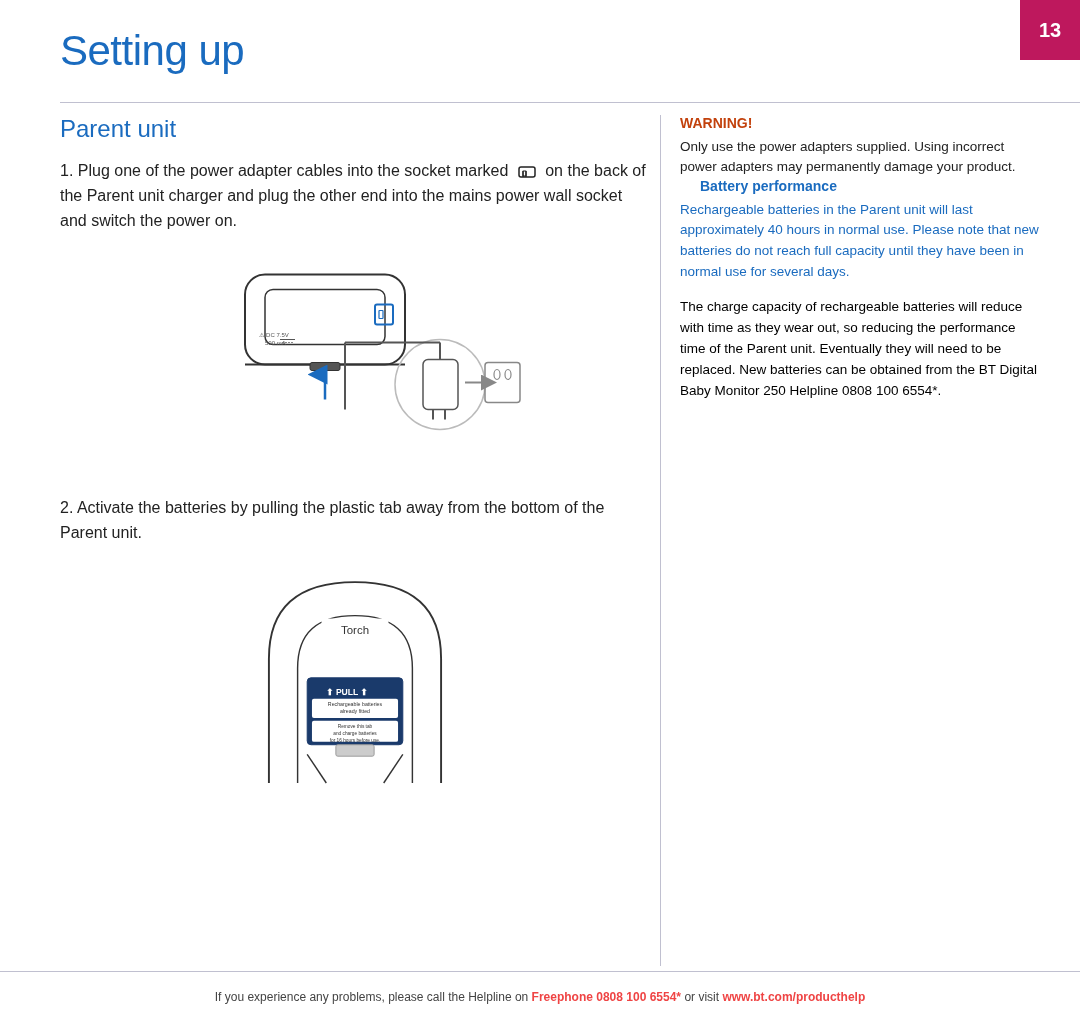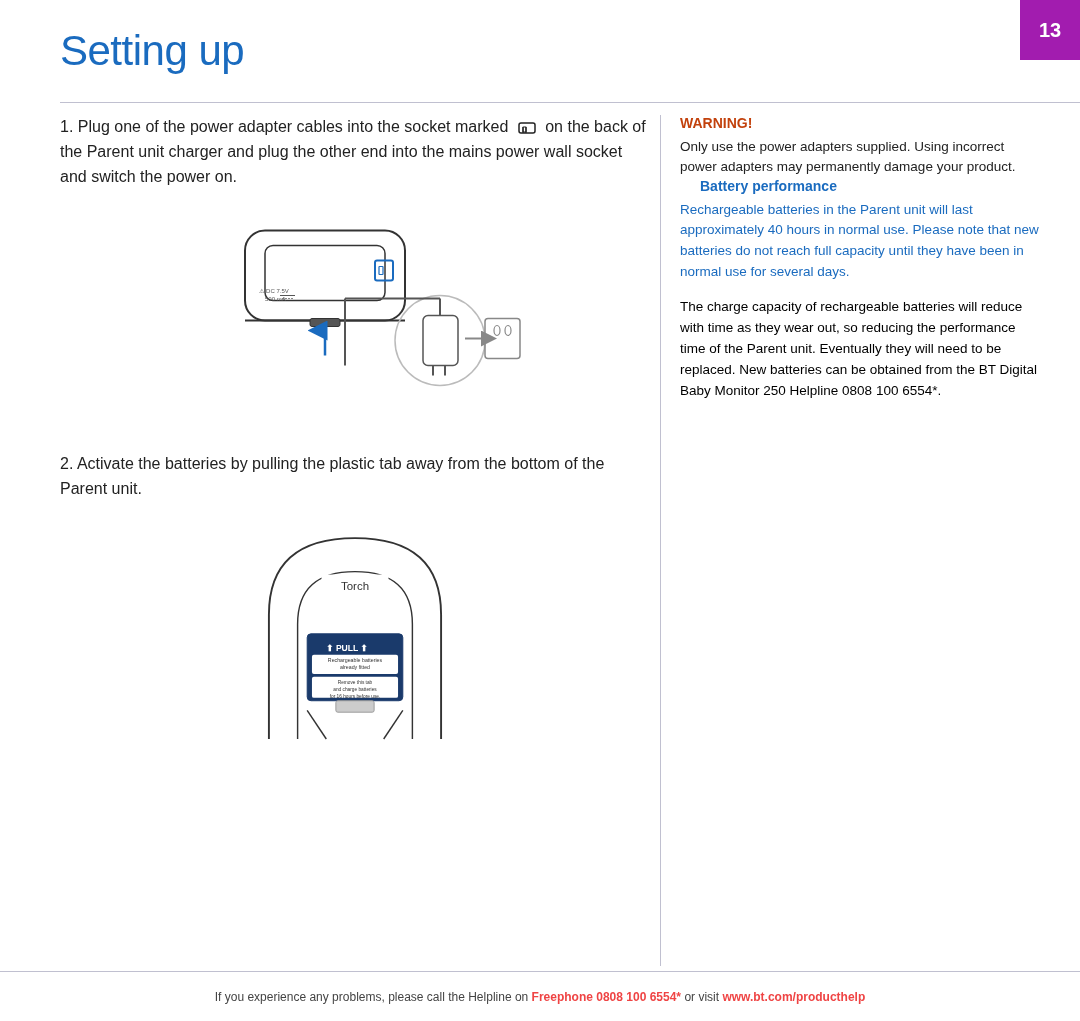--- a/index.html
+++ b/index.html
@@ -11,21 +11,21 @@
       position: relative;
       overflow: hidden;
     }
 
     .page-number-tab {
       position: absolute;
       top: 0;
       right: 0;
       width: 60px;
       height: 60px;
-      background: #a21caf;
+      background: #be185d;
       display: flex;
       align-items: center;
       justify-content: center;
     }
 
     .page-number-tab span {
       color: white;
       font-size: 20px;
       font-weight: bold;
     }
@@ -176,20 +176,21 @@
 
 <div class="page-number-tab">
   <span>13</span>
 </div>
 
 <h1 class="main-title">Setting up</h1>
 
 <div class="divider-line"></div>
 
 <div class="left-column">
+  <h2 class="section-title">Parent unit</h2>
 
   <p class="step-text">
     <span>1. </span><span>Plug one of the power adapter cables into the socket marked</span>
     
     <span class="inline-icon">
       <svg width="22" height="22" viewBox="0 0 22 22" style="vertical-align:middle;">
         <rect x="3" y="6" width="16" height="10" rx="2" fill="none" stroke="#222" stroke-width="1.5"></rect>
         <rect x="7" y="10" width="3" height="5" rx="0.5" fill="none" stroke="#222" stroke-width="1.2"></rect>
         <line x1="7" y1="10" x2="7" y2="16" stroke="#222" stroke-width="1.2"></line>
         <line x1="10" y1="10" x2="10" y2="16" stroke="#222" stroke-width="1.2"></line>

